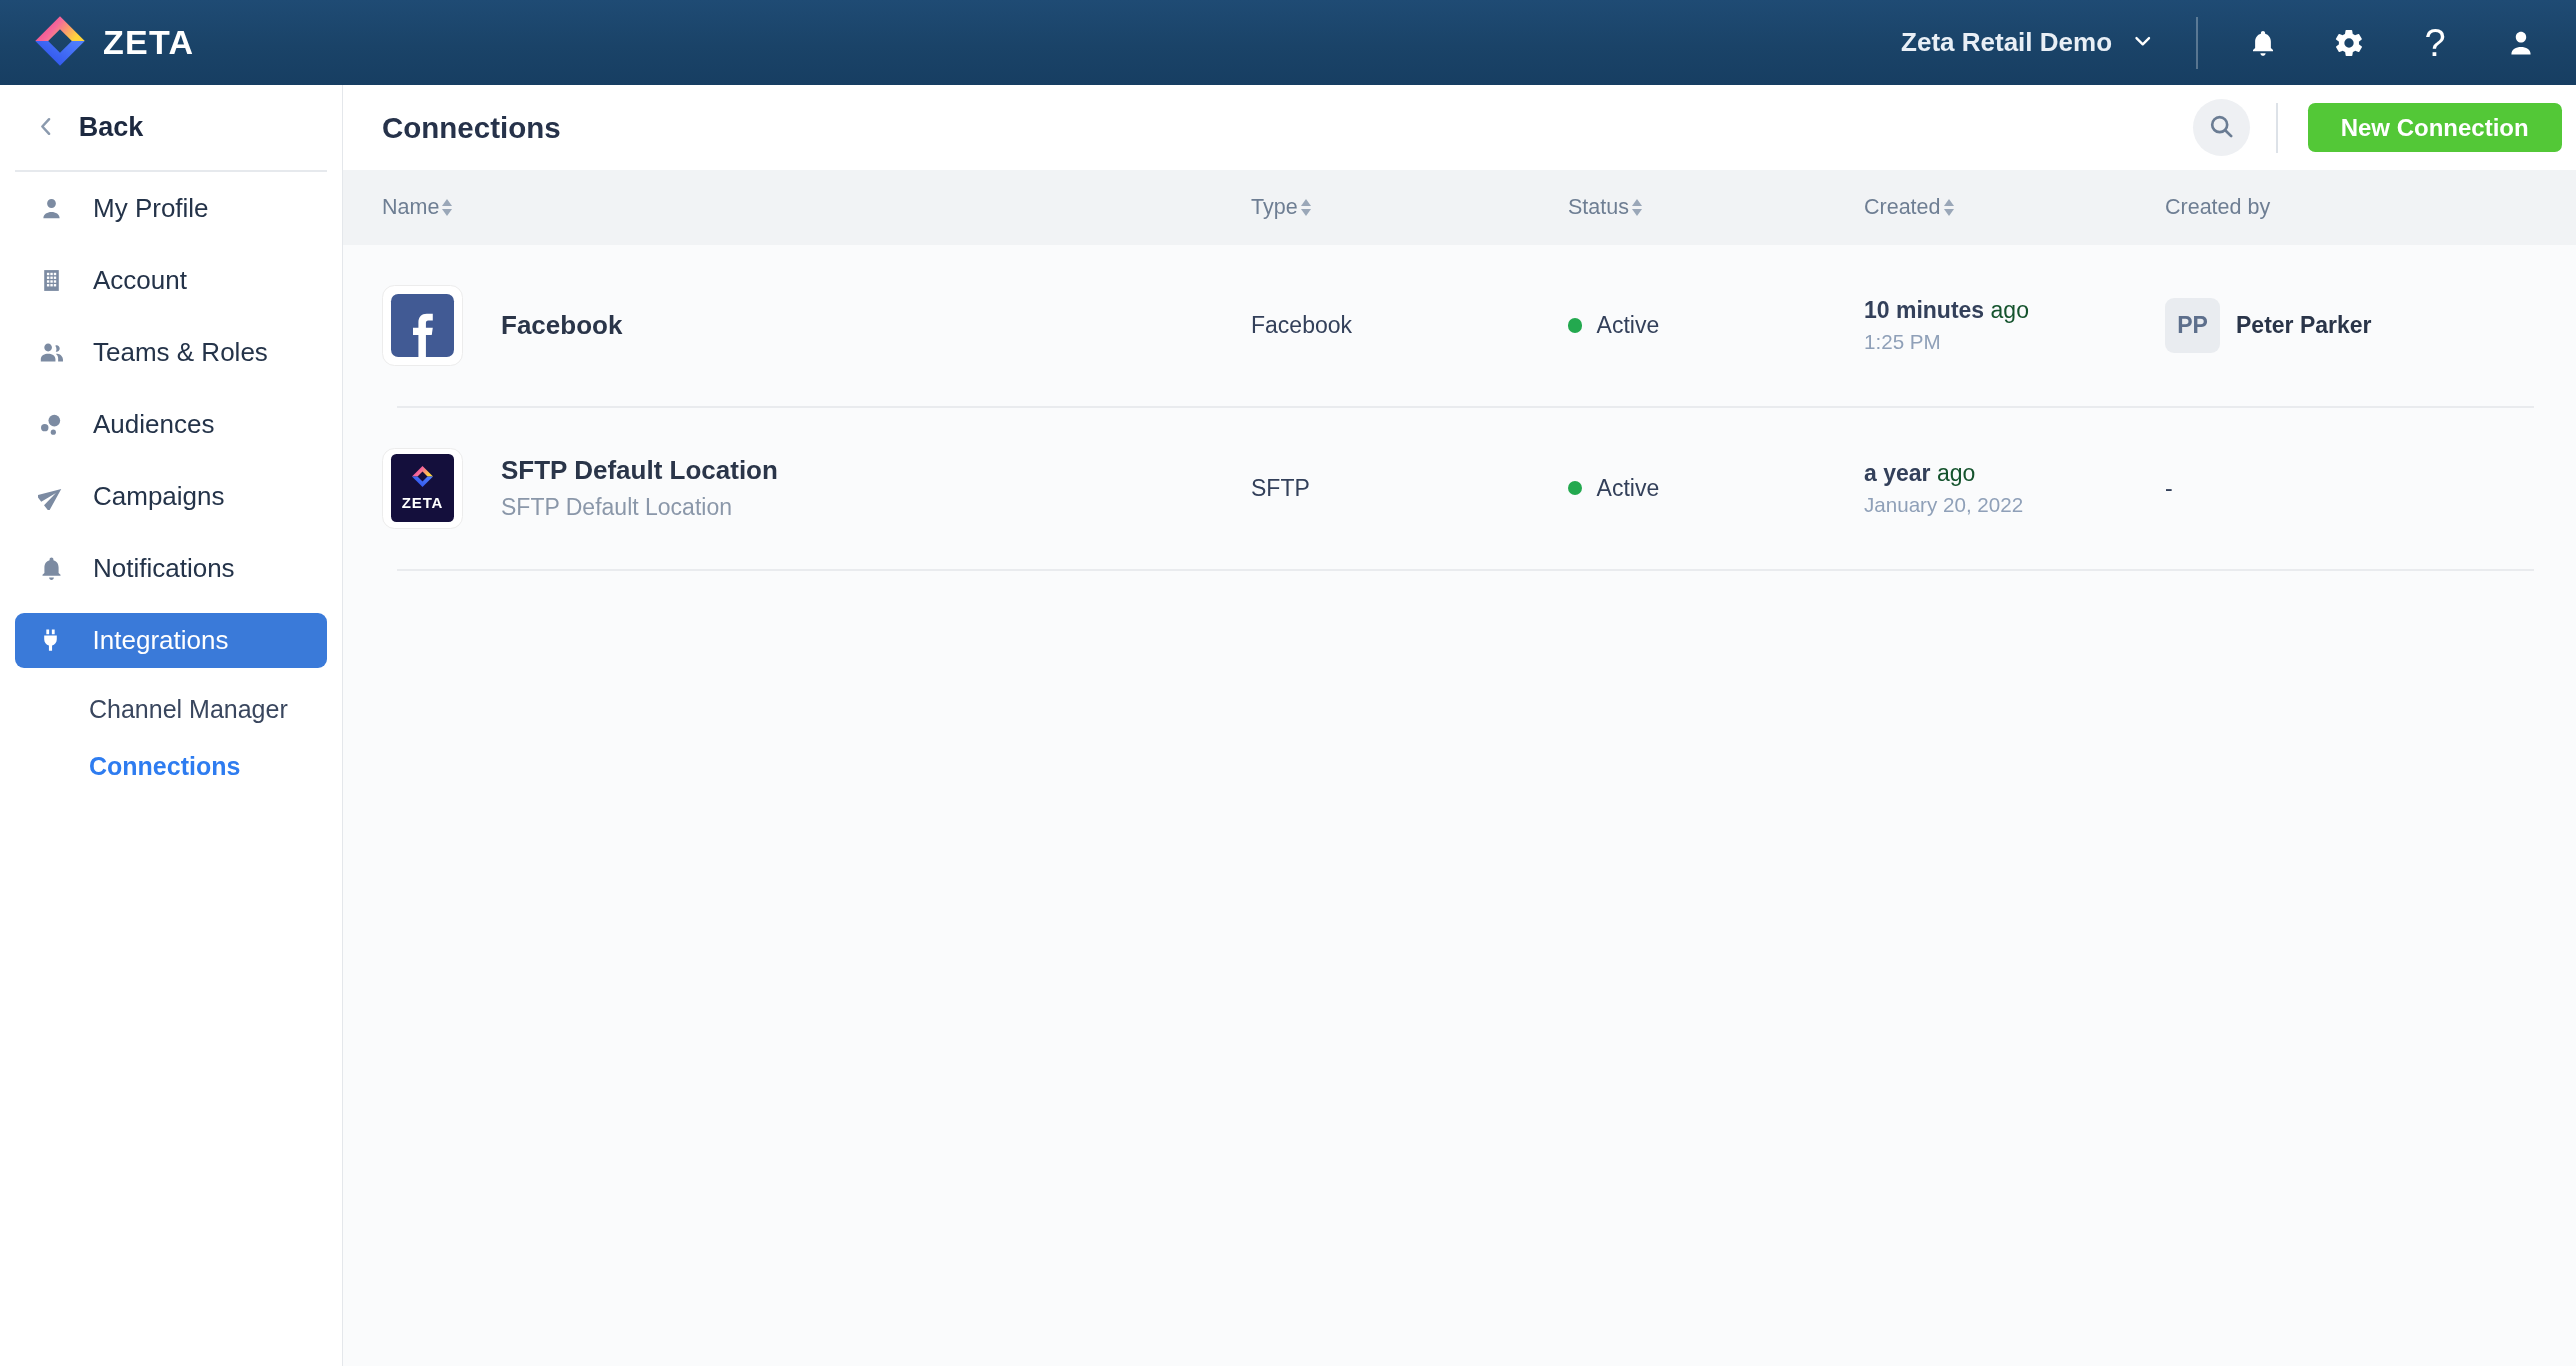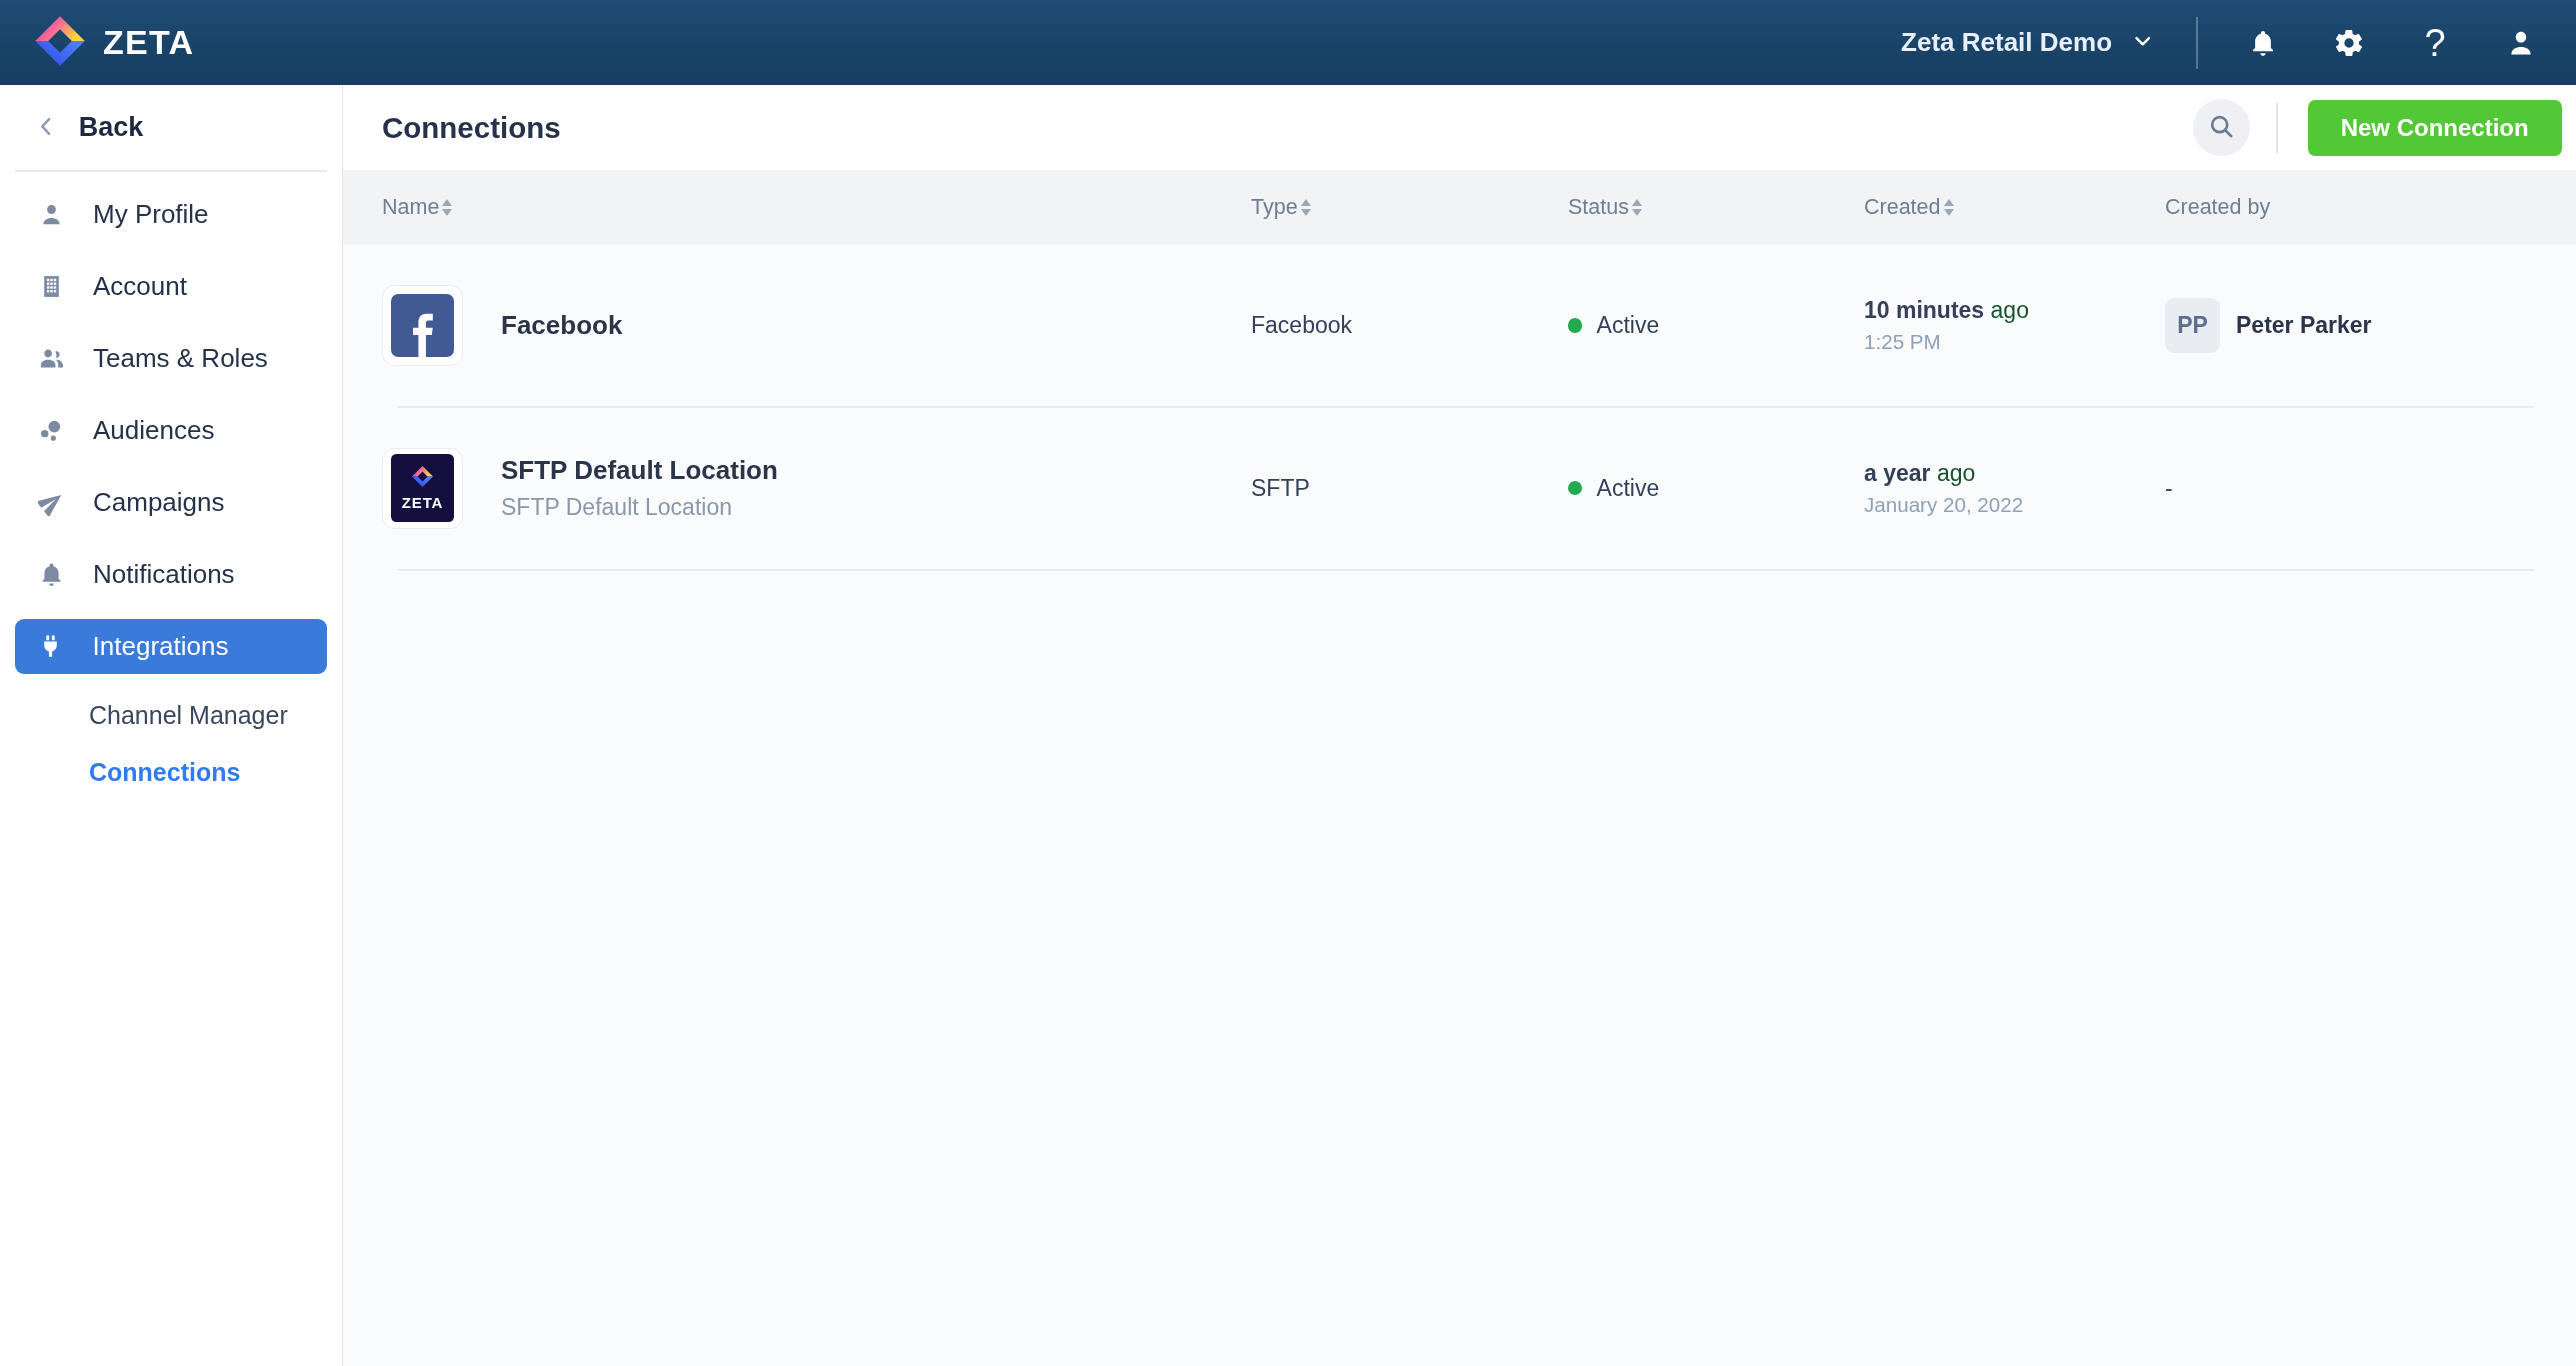--- a/index.html
+++ b/index.html
@@ -21,41 +21,41 @@
   .q-glyph { color:#fff; font-size:38px; font-weight:400; line-height:1; }
 
   
   .app { display:flex; height:1282px; }
 
   
   .sidebar { width:343px; background:#fff; border-right:1.8px solid #e4e7eb; flex:none; }
   .back-row { height:85px; display:flex; align-items:center; padding-left:34px; gap:19.7px; cursor:pointer; }
   .back-label { font-size:27px; font-weight:700; color:#1d2940; }
   .sidebar-divider { height:1.8px; background:#e6e9ed; margin:0 15px; }
-  .nav { padding-top:7px; }
+  .nav { padding-top:1px; }
   .nav-item { height:72px; display:flex; align-items:center; padding-left:36px; gap:27px;
               font-size:26px; font-weight:500; color:#243349; cursor:pointer; }
   .nicon { width:30px; display:flex; justify-content:center; align-items:center; flex:none; }
   .nav-item.active { height:55px; margin:8px 15px; padding-left:20.6px; border-radius:9px;
                      background:#3a7ad9; color:#fff; }
   .sub-list { padding-top:5.4px; }
   .sub-item { height:57px; display:flex; align-items:center; padding-left:89px;
               font-size:25px; color:#39465e; cursor:pointer; }
   .sub-item.active { color:#2e7cf0; font-weight:600; }
 
   
   .main { flex:1; display:flex; flex-direction:column; background:#fafbfc; min-width:0; }
   .page-header { height:85px; background:#fff; display:flex; align-items:center;
                  padding:0 14.3px 0 39px; flex:none; }
   .page-title { font-size:29.5px; font-weight:700; color:#26324a; }
   .ph-right { margin-left:auto; display:flex; align-items:center; }
   .search-btn { width:57px; height:57px; border-radius:50%; background:#eef0f3;
                 display:flex; align-items:center; justify-content:center; cursor:pointer; }
   .ph-divider { width:1.8px; height:50px; background:#dde2e8; margin:0 29.5px 0 26px; }
-  .new-btn { height:56px; padding:0 33px; background:#53c837; border:none; border-radius:7.2px;
+  .new-btn { height:49px; padding:0 33px; background:#53c837; border:none; border-radius:7.2px;
              color:#fff; font-size:24px; font-weight:700; display:flex; align-items:center;
              cursor:pointer; font-family:"Liberation Sans", sans-serif; }
 
   
   .grid-cols { display:grid; grid-template-columns:869px 317px 296px 301px 1fr;
                align-items:center; padding:0 42px 0 39px; }
   .table-header { height:75px; background:#f1f3f5; color:#6e7e93; font-size:21.5px; flex:none; }
   .th { display:flex; align-items:center; gap:3px; cursor:pointer; }
   .sort { display:flex; flex-direction:column; gap:3.6px; }
   .sort .up   { width:0; height:0; border-left:5.4px solid transparent; border-right:5.4px solid transparent;

